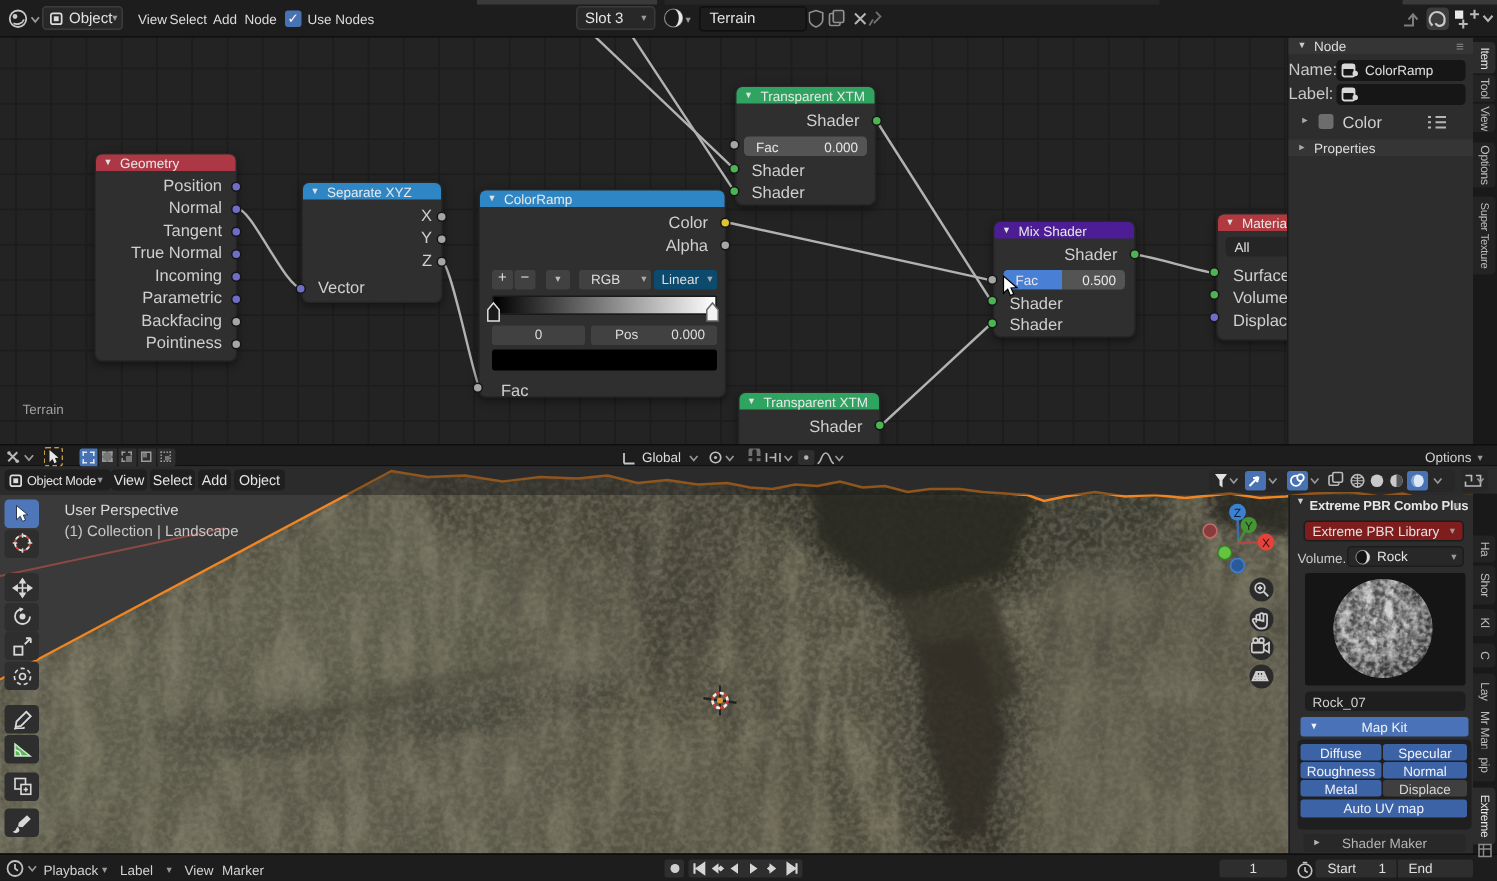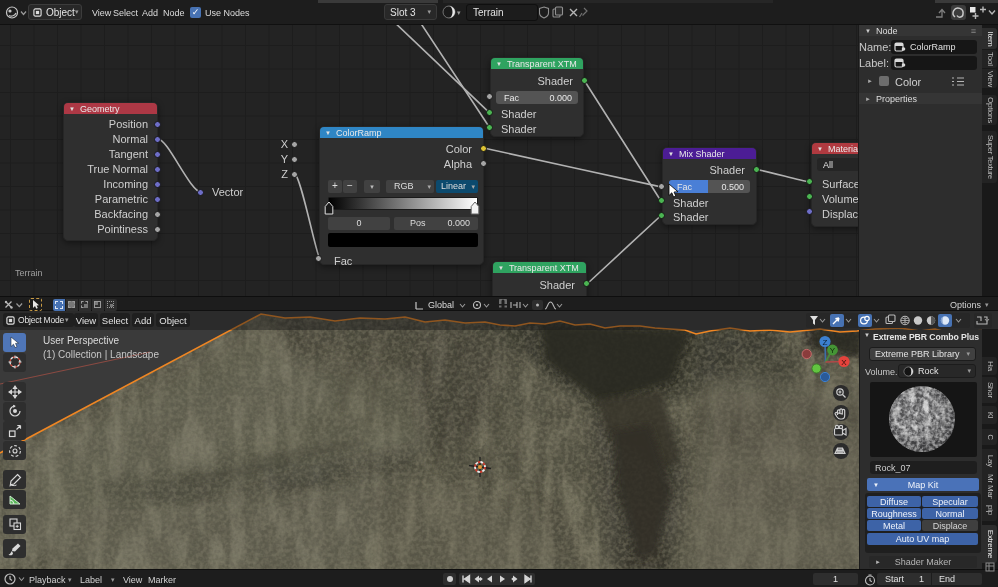--- a/index.html
+++ b/index.html
@@ -82,20 +82,23 @@
     <div class="lab rlab" style="left:70px;top:199px;width:78px;">Pointiness</div>
     <div class="sock" style="left:154px;top:96px;background:#6e6ec8;"></div>
     <div class="sock" style="left:154px;top:111px;background:#6e6ec8;"></div>
     <div class="sock" style="left:154px;top:126px;background:#6e6ec8;"></div>
     <div class="sock" style="left:154px;top:141px;background:#6e6ec8;"></div>
     <div class="sock" style="left:154px;top:156px;background:#6e6ec8;"></div>
     <div class="sock" style="left:154px;top:171px;background:#6e6ec8;"></div>
     <div class="sock" style="left:154px;top:186px;background:#a5a5a5;"></div>
     <div class="sock" style="left:154px;top:201px;background:#a5a5a5;"></div>
 
+    <div class="node" style="left:201px;top:96px;width:94px;height:81px;">
+      <div class="nhead" style="background:#2f86c5;"><span class="tri">▼</span>Separate XYZ</div>
+    </div>
     <div class="lab rlab" style="left:210px;top:114px;width:78px;">X</div>
     <div class="lab rlab" style="left:210px;top:129px;width:78px;">Y</div>
     <div class="lab rlab" style="left:210px;top:144px;width:78px;">Z</div>
     <div class="lab" style="left:212px;top:162px;">Vector</div>
     <div class="sock" style="left:291px;top:116px;background:#a5a5a5;"></div>
     <div class="sock" style="left:291px;top:131px;background:#a5a5a5;"></div>
     <div class="sock" style="left:291px;top:146px;background:#a5a5a5;"></div>
     <div class="sock" style="left:197px;top:164px;background:#6e6ec8;"></div>
 
     <div class="node" style="left:319px;top:101px;width:165px;height:139px;">
@@ -585,21 +588,21 @@
         <svg width="14" height="14" viewBox="0 0 14 14">
           <path d="M10 1.5 l2.5 2.5 -5.5 5.5 -3-0.5 0.5-2.5z" fill="#d8d8d8"></path>
           <path d="M4 9 c-1.5 1-1 3-3.5 3.5 1.5 1.5 4 1 4.5-1z" fill="#d8d8d8"></path>
         </svg>
       </div>
   </div>
   <div id="vpside" class="abs">
     <div class="abs" style="left:4px;top:2px;color:#ccc;font-size:6px;">▼</div>
     <div class="abs" style="left:13px;top:2px;color:#e6e6e6;font-size:8.7px;font-weight:bold;white-space:nowrap;letter-spacing:-0.1px;">Extreme PBR Combo Plus</div>
     <div class="abs" style="left:108px;top:3px;color:#777;font-size:8px;letter-spacing:0.5px;">≡</div>
-    <div class="drop" style="position:absolute;left:9px;top:17px;width:107px;height:14px;padding:0 5px;background:#404040;border-color:#1c1c1c;font-size:9px;">Extreme PBR Library<span class="caret">▾</span></div>
+    <div class="drop" style="position:absolute;left:9px;top:17px;width:107px;height:14px;padding:0 5px;background:#7f1d1d;border-color:#1c1c1c;font-size:9px;">Extreme PBR Library<span class="caret">▾</span></div>
     <div class="abs" style="left:5px;top:37px;color:#c9c9c9;">Volume...</div>
     <div class="drop" style="position:absolute;left:38px;top:34px;width:78px;height:14px;padding:0 4px;background:#282828;border-color:#1c1c1c;font-size:9px;">
       <svg width="11" height="11" viewBox="0 0 12 12" style="margin-right:4px;">
           <circle cx="6" cy="6" r="5" fill="#141414" stroke="#999" stroke-width="0.7"></circle>
           <path d="M6 1 a5 5 0 0 1 0 10 a3 5 0 0 0 0-10z" fill="#ddd"></path>
         </svg>
       Rock<span class="caret">▾</span></div>
     <div class="abs" style="left:10px;top:52px;width:107px;height:75px;background:#151515;border-radius:2px;overflow:hidden;">
       <svg width="107" height="75">
         <defs>

